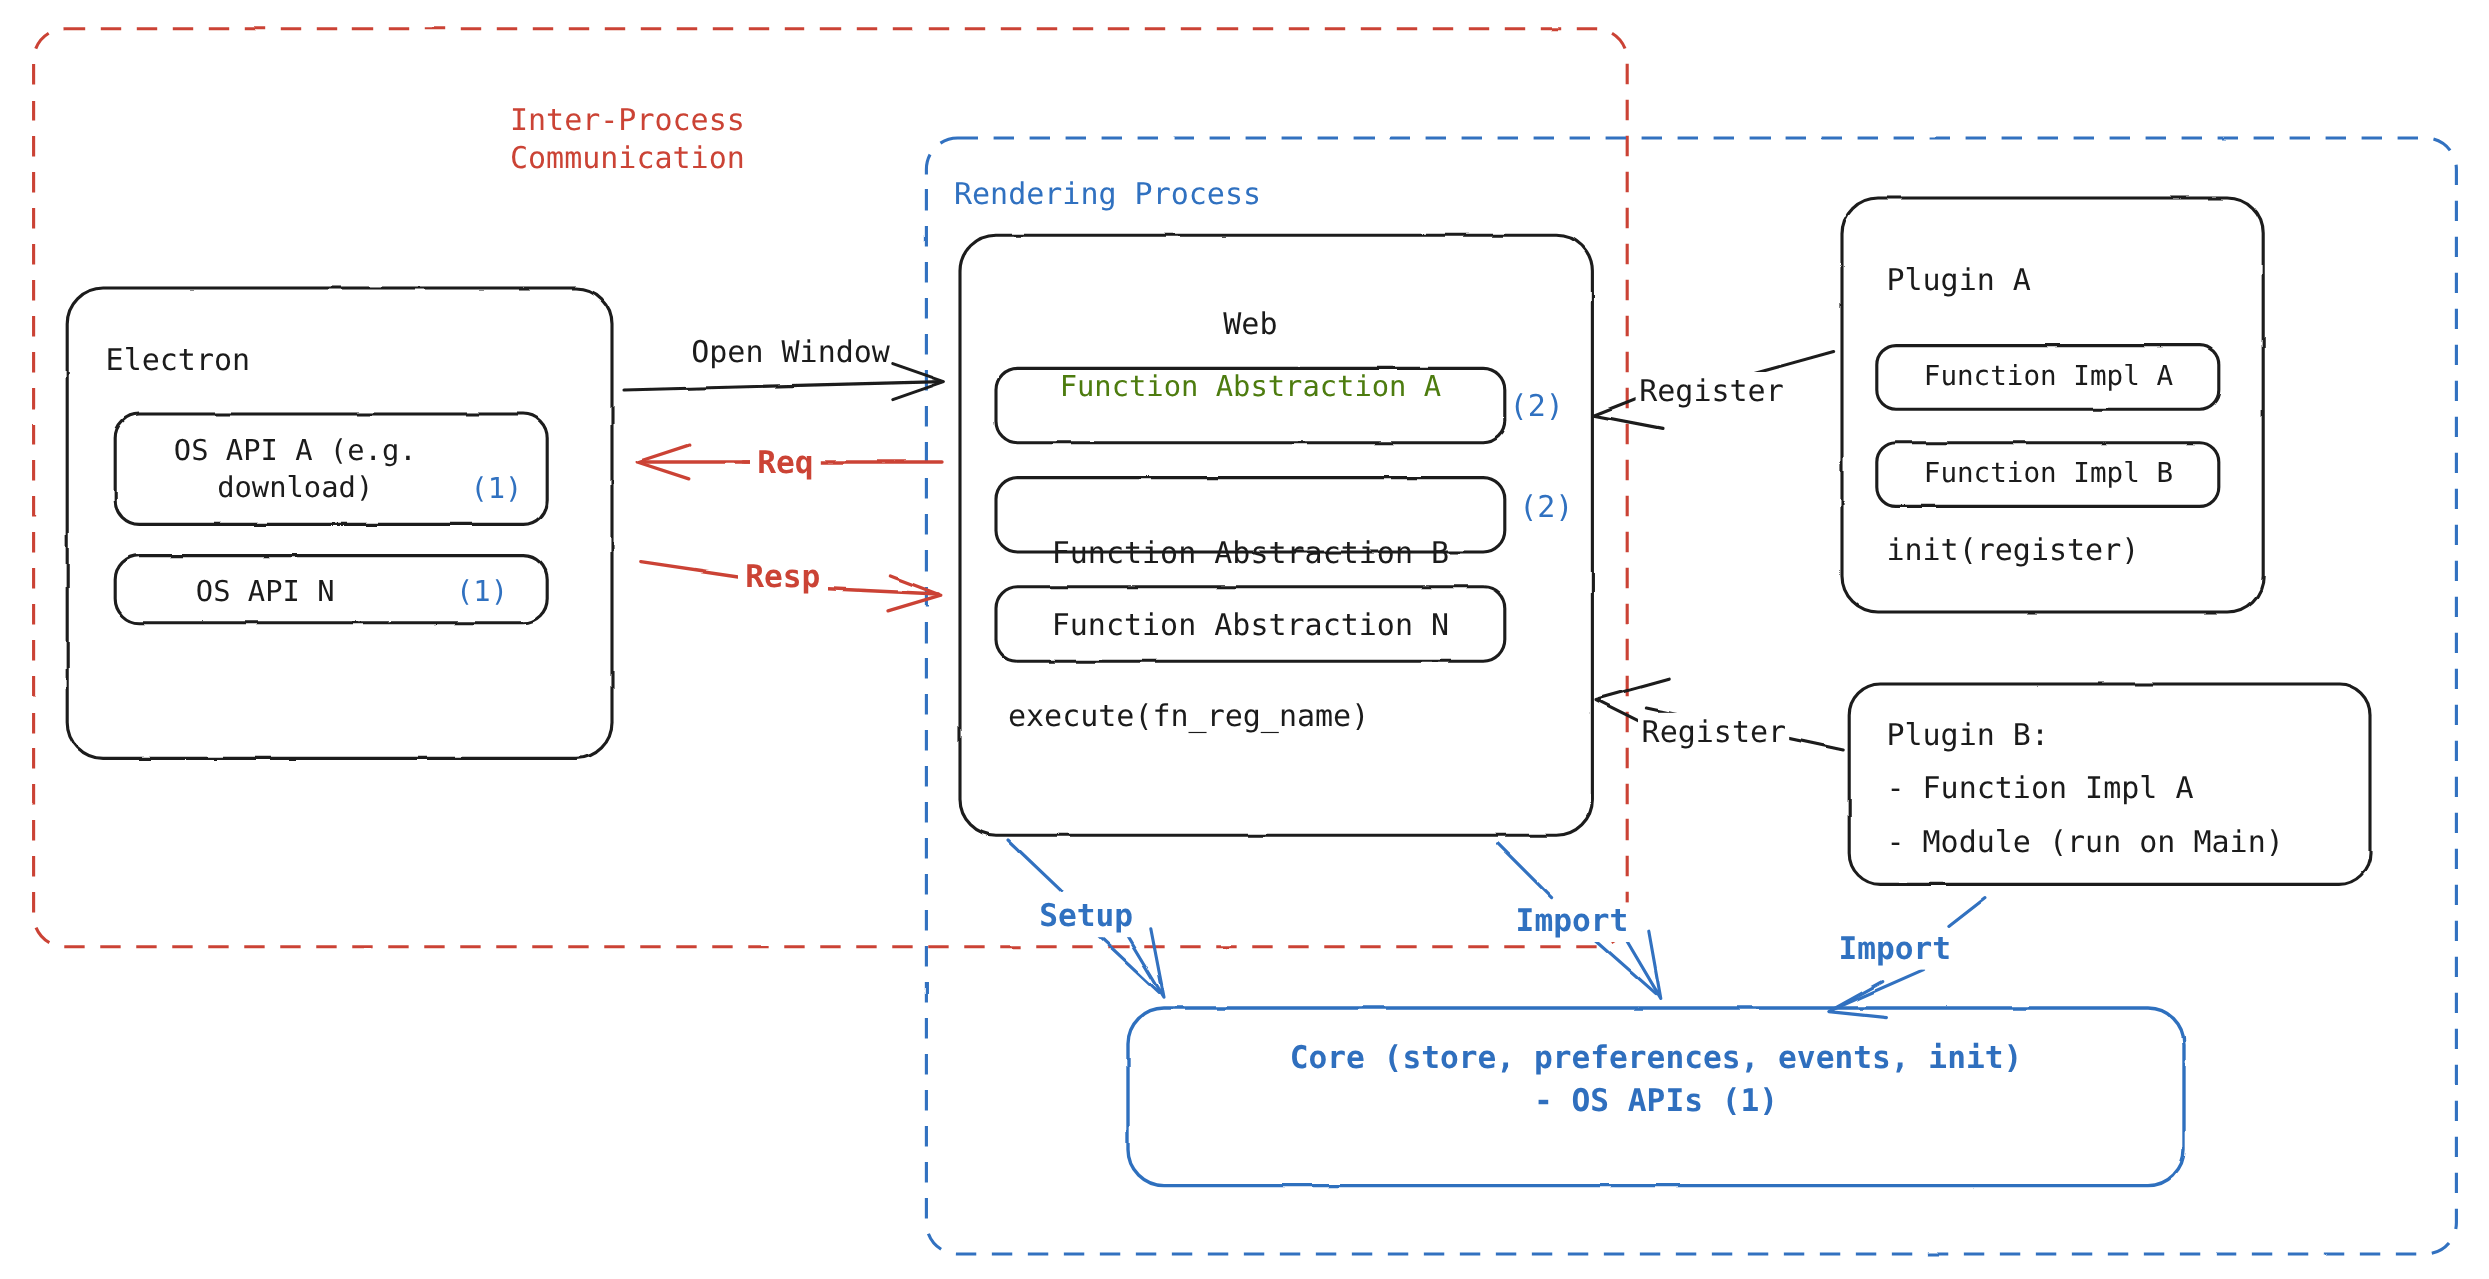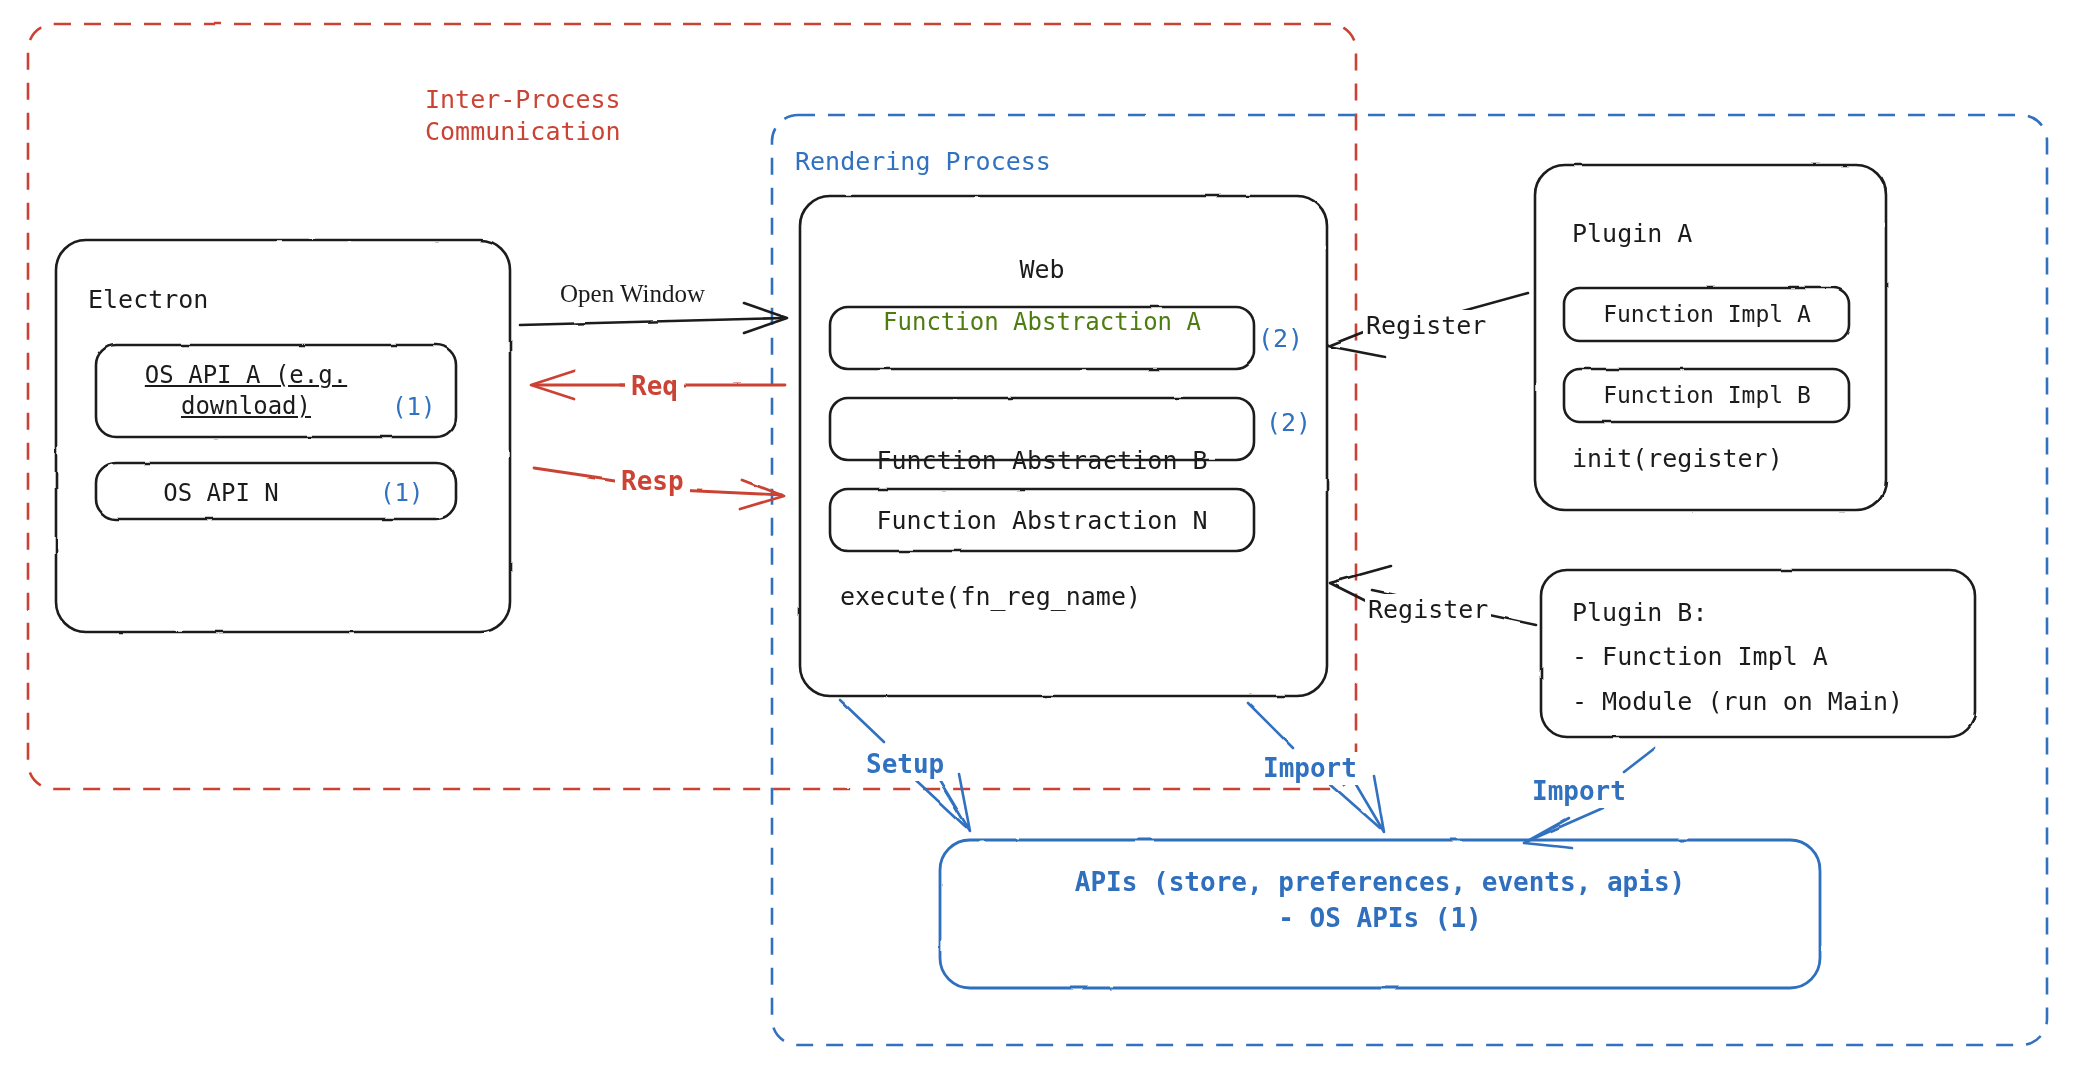--- a/index.html
+++ b/index.html
@@ -106,21 +106,21 @@
     </g>
   </svg>
 
   <div class="lbl" style="left:425px;top:84px;font-size:25px;color:#cb4335;">Inter-Process
 Communication</div>
 
   <div class="lbl" style="left:795px;top:146px;font-size:25px;color:#3071c0;">Rendering Process</div>
 
   <div class="lbl" style="left:88px;top:284px;font-size:25px;color:#1b1b1b;">Electron</div>
 
-  <div class="lbl ctr" style="left:106px;top:360px;width:280px;font-size:24px;color:#1b1b1b;text-decoration:underline;">OS API A (e.g.
+  <div class="lbl ctr" style="left:106px;top:360px;width:280px;font-size:24px;color:#1b1b1b;">OS API A (e.g.
 download)</div>
   <div class="lbl" style="left:392px;top:392px;font-size:24px;color:#3071c0;">(1)</div>
 
   <div class="lbl ctr" style="left:106px;top:478px;width:230px;font-size:24px;color:#1b1b1b;">OS API N</div>
   <div class="lbl" style="left:380px;top:478px;font-size:24px;color:#3071c0;">(1)</div>
 
   <div class="lbl ctr" style="left:830px;top:254px;width:424px;font-size:25px;color:#1b1b1b;">Web</div>
 
   <div class="lbl ctr" style="left:840px;top:307px;width:404px;font-size:24px;color:#4d7c0f;">Function Abstraction A</div>
   <div class="lbl" style="left:1258px;top:323px;font-size:25px;color:#3071c0;">(2)</div>
@@ -134,24 +134,24 @@
 
   <div class="lbl" style="left:1572px;top:218px;font-size:25px;color:#1b1b1b;">Plugin A</div>
   <div class="lbl ctr" style="left:1572px;top:300px;width:270px;font-size:23px;color:#1b1b1b;">Function Impl A</div>
   <div class="lbl ctr" style="left:1572px;top:381px;width:270px;font-size:23px;color:#1b1b1b;">Function Impl B</div>
   <div class="lbl" style="left:1572px;top:443px;font-size:25px;color:#1b1b1b;text-align:right;">init(register)</div>
 
   <div class="lbl" style="left:1572px;top:597px;font-size:25px;color:#1b1b1b;">Plugin B:</div>
   <div class="lbl" style="left:1572px;top:641px;font-size:25px;color:#1b1b1b;">- Function Impl A</div>
   <div class="lbl" style="left:1572px;top:686px;font-size:25px;color:#1b1b1b;">- Module (run on Main)</div>
 
-  <div class="lbl ctr" style="left:940px;top:866px;width:880px;font-size:26px;font-weight:bold;color:#2f6fbe;">APIs (store, preferences, events, apis)</div>
+  <div class="lbl ctr" style="left:940px;top:866px;width:880px;font-size:26px;font-weight:bold;color:#2f6fbe;">Core (store, preferences, events, init)</div>
   <div class="lbl ctr" style="left:940px;top:902px;width:880px;font-size:26px;font-weight:bold;color:#2f6fbe;">- OS APIs (1)</div>
 
-  <div class="lbl" style="left:560px;top:278px;font-size:25px;color:#1b1b1b;font-family:Liberation Serif, serif;">Open Window</div>
+  <div class="lbl" style="left:576px;top:278px;font-size:25px;color:#1b1b1b;">Open Window</div>
 
   <div class="lbl" style="left:625px;top:370px;font-size:26px;font-weight:bold;color:#cb4335;background:#fff;padding:0 6px;">Req</div>
 
   <div class="lbl" style="left:615px;top:465px;font-size:26px;font-weight:bold;color:#cb4335;background:#fff;padding:0 6px;">Resp</div>
 
   <div class="lbl" style="left:1363px;top:310px;font-size:25px;color:#1b1b1b;background:#fff;padding:0 3px;">Register</div>
 
   <div class="lbl" style="left:1365px;top:594px;font-size:25px;color:#1b1b1b;background:#fff;padding:0 3px;">Register</div>
 
   <div class="lbl" style="left:862px;top:748px;font-size:26px;font-weight:bold;color:#3071c0;background:#fff;padding:0 4px;">Setup</div>

